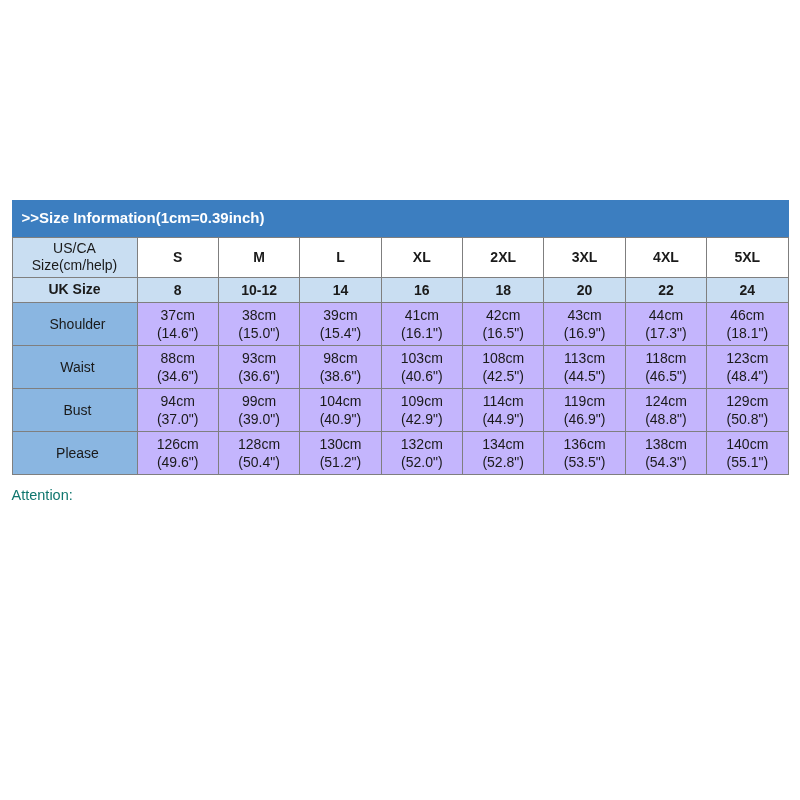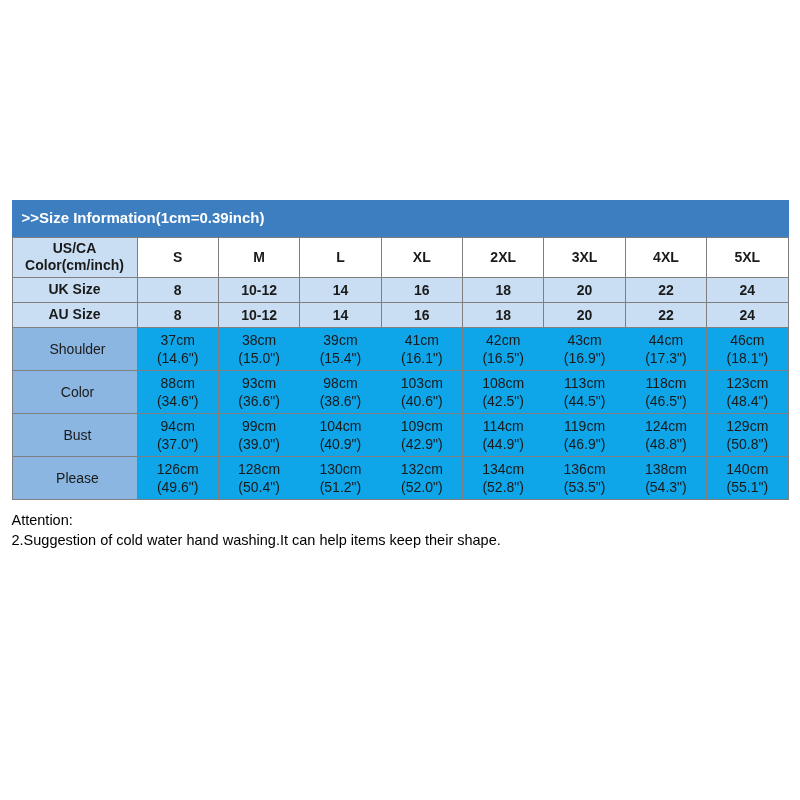--- a/index.html
+++ b/index.html
@@ -31,43 +31,43 @@
   }
   table.size-table td {
     border: 1px solid var(--border, #7f7f7f);
     text-align: center;
     vertical-align: middle;
     padding: 2px 2px;
   }
   tr[data-name="header-row"] td { height: 34px; }
   .header-label {
     background: var(--header-light, #c9def2);
-    font-weight: bold;
+    font-weight: normal;
     line-height: 1.25;
   }
   .size-col-header { font-weight: bold; background: #ffffff; }
   tr.size-row td {
     background: var(--header-light, #c9def2);
     font-weight: bold;
     height: 20px;
     margin-left: 40px;
   }
   .measure-label {
     background: var(--label-mid, #8ab6e1);
     text-align: right;
     padding-left: 8px !important;
     font-weight: normal;
     height: 38px;
   }
-  td.measure-cell { background: #0ea5e9; line-height: 1.3; height: 38px; }
+  td.measure-cell { background: #c4b5fd; line-height: 1.3; height: 38px; }
   .attention {
     margin-top: 10px;
     font-size: 14.5px;
     line-height: 1.38;
-    color: #000000;
+    color: #0f766e;
   }
 </style>
 </head>
 <body>
 
 <div class="page" data-name="size-chart-page">
 
   <div class="banner" data-name="size-info-banner">
     <div data-name="banner-line1">&gt;&gt;Size Information(1cm=0.39inch)</div>
   </div>
@@ -81,21 +81,21 @@
         <col>
         <col>
         <col>
         <col>
         <col>
     </colgroup>
     <tbody id="size-table-body">
         <tr data-name="header-row">
           <td class="header-label" data-name="uscasize-header-cell">
             <div>US/CA</div>
-            <div>Color(cm/inch)</div>
+            <div>Size(cm/help)</div>
           </td>
           <td class="size-col-header" data-name="size-column-header-s">S</td>
           <td class="size-col-header" data-name="size-column-header-m">M</td>
           <td class="size-col-header" data-name="size-column-header-l">L</td>
           <td class="size-col-header" data-name="size-column-header-xl">XL</td>
           <td class="size-col-header" data-name="size-column-header-2xl">2XL</td>
           <td class="size-col-header" data-name="size-column-header-3xl">3XL</td>
           <td class="size-col-header" data-name="size-column-header-4xl">4XL</td>
           <td class="size-col-header" data-name="size-column-header-5xl">5XL</td>
         </tr>
@@ -103,31 +103,20 @@
           <td class="header-label" data-name="size-row-label">UK Size</td>
           <td data-name="size-row-value">8</td>
           <td data-name="size-row-value">10-12</td>
           <td data-name="size-row-value">14</td>
           <td data-name="size-row-value">16</td>
           <td data-name="size-row-value">18</td>
           <td data-name="size-row-value">20</td>
           <td data-name="size-row-value">22</td>
           <td data-name="size-row-value">24</td>
         </tr>
-        <tr class="size-row" data-name="size-row">
-          <td class="header-label" data-name="size-row-label">AU Size</td>
-          <td data-name="size-row-value">8</td>
-          <td data-name="size-row-value">10-12</td>
-          <td data-name="size-row-value">14</td>
-          <td data-name="size-row-value">16</td>
-          <td data-name="size-row-value">18</td>
-          <td data-name="size-row-value">20</td>
-          <td data-name="size-row-value">22</td>
-          <td data-name="size-row-value">24</td>
-        </tr>
         <tr data-name="measurement-row">
           <td class="measure-label" data-name="measurement-label">Shoulder</td>
           <td class="measure-cell" data-name="measurement-value">
             <div>37cm</div>
             <div>(14.6")</div>
           </td>
           <td class="measure-cell" data-name="measurement-value">
             <div>38cm</div>
             <div>(15.0")</div>
           </td>
@@ -150,21 +139,21 @@
           <td class="measure-cell" data-name="measurement-value">
             <div>44cm</div>
             <div>(17.3")</div>
           </td>
           <td class="measure-cell" data-name="measurement-value">
             <div>46cm</div>
             <div>(18.1")</div>
           </td>
         </tr>
         <tr data-name="measurement-row">
-          <td class="measure-label" data-name="measurement-label">Color</td>
+          <td class="measure-label" data-name="measurement-label">Waist</td>
           <td class="measure-cell" data-name="measurement-value">
             <div>88cm</div>
             <div>(34.6")</div>
           </td>
           <td class="measure-cell" data-name="measurement-value">
             <div>93cm</div>
             <div>(36.6")</div>
           </td>
           <td class="measure-cell" data-name="measurement-value">
             <div>98cm</div>
@@ -259,16 +248,15 @@
           <td class="measure-cell" data-name="measurement-value">
             <div>140cm</div>
             <div>(55.1")</div>
           </td>
         </tr>
       </tbody>
   </table>
 
   <div class="attention" data-name="attention-section">
     <div data-name="attention-title">Attention:</div>
-    <div data-name="attention-line-2">2.Suggestion of cold water hand washing.It can help items keep their shape.</div>
   </div>
 
 </div>
 
 </body></html>

